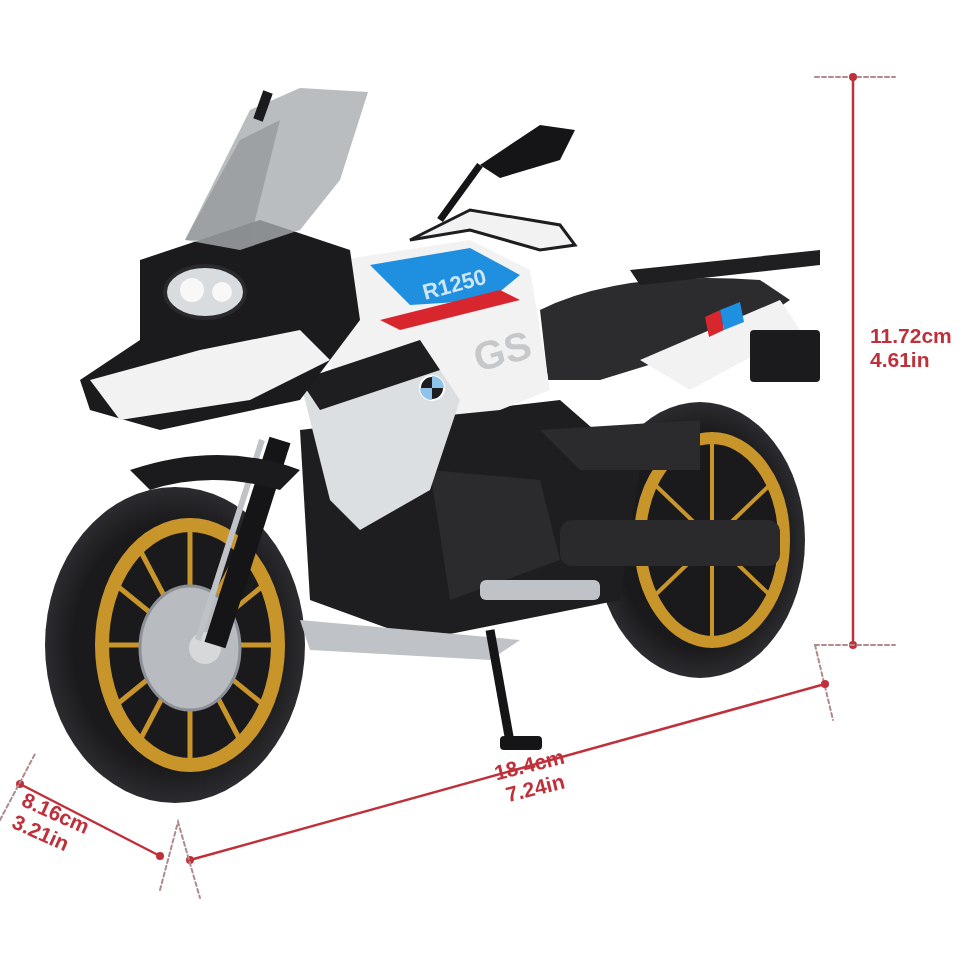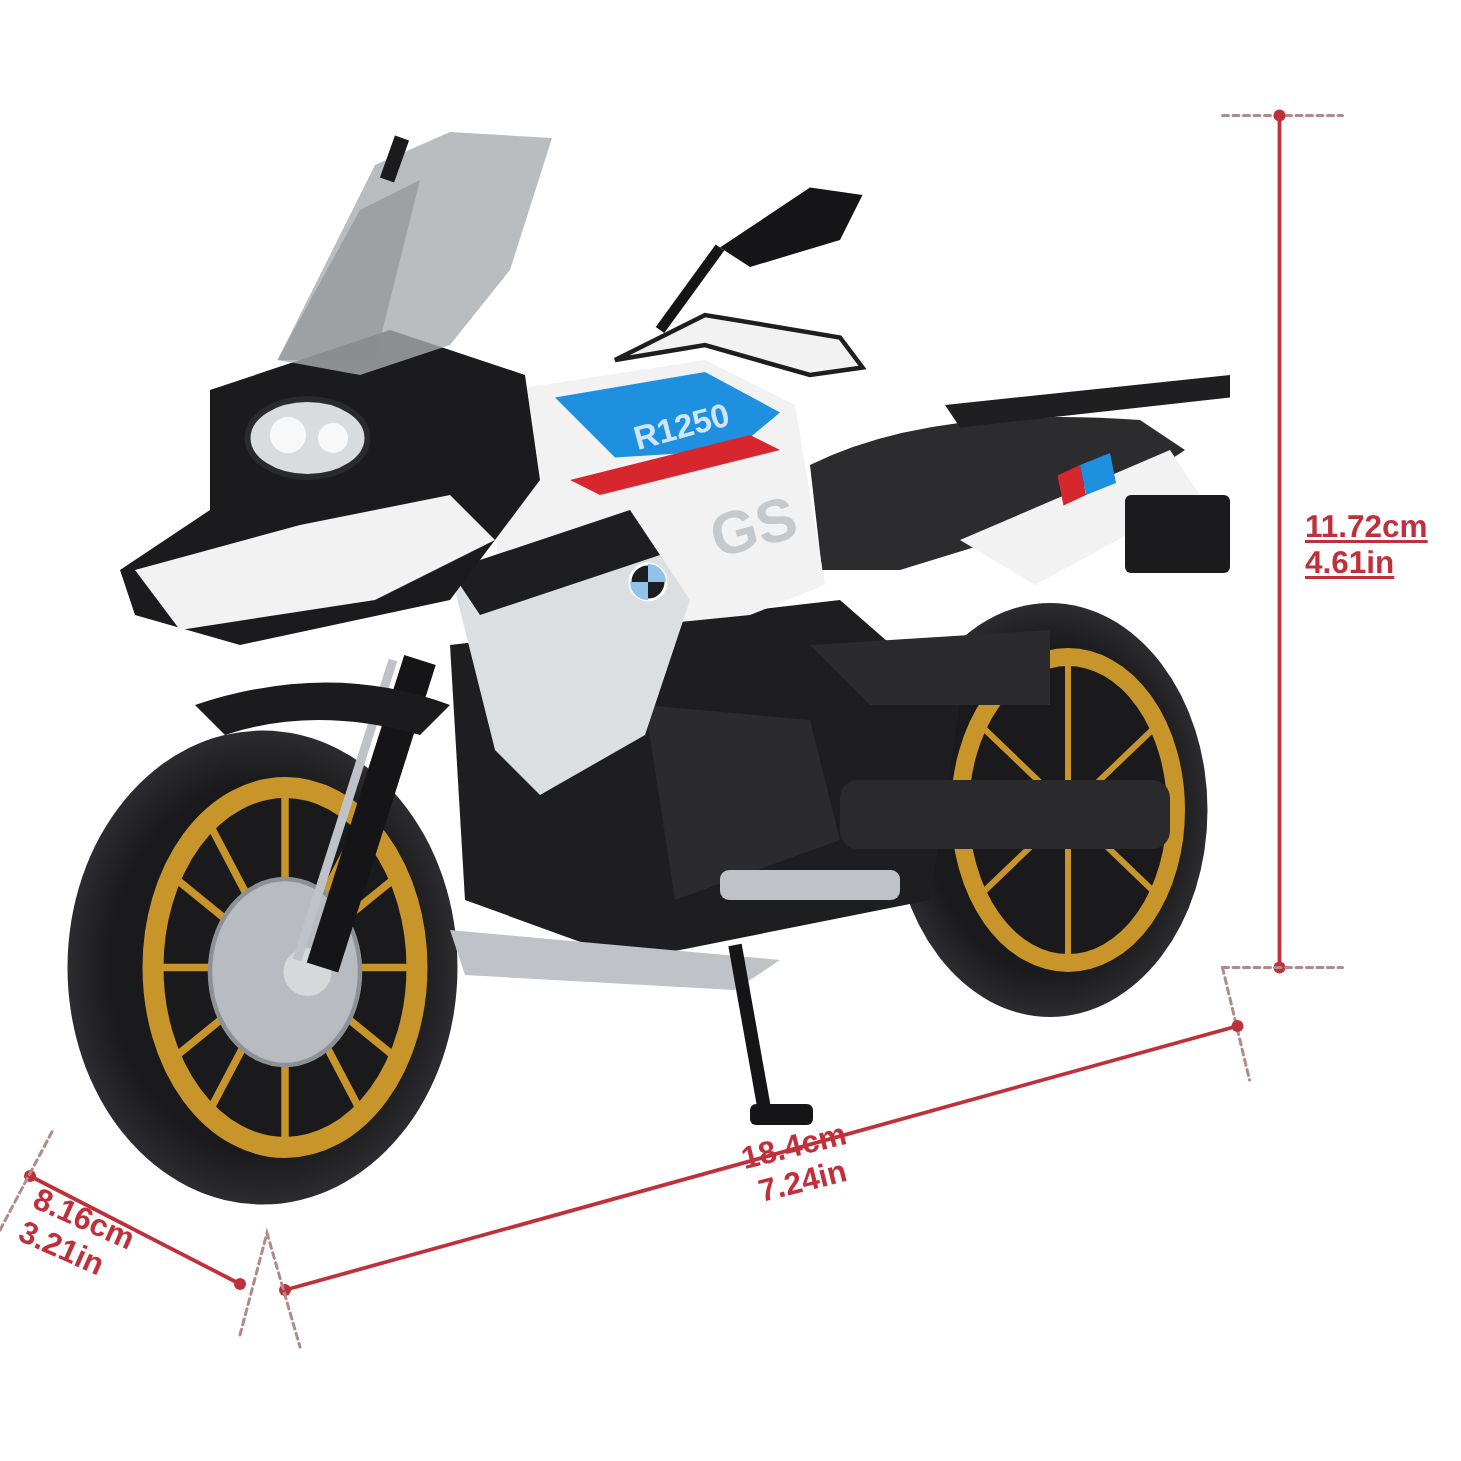--- a/index.html
+++ b/index.html
@@ -1,20 +1,20 @@
 <!DOCTYPE html>
 <html><head>
 <meta charset="utf-8">
 <style>
   html, body { margin:0; padding:0; background:#ffffff; }
   body { width:974px; height:974px; position:relative; overflow:hidden; font-family:"Liberation Sans", sans-serif; }
   .stage { position:absolute; left:0; top:0; width:974px; height:974px; }
   .dim-label { position:absolute; color:#c0303a; font-family:"Liberation Sans", sans-serif; font-weight:bold; font-size:21px; line-height:24px; white-space:nowrap; }
   .dim-label span { display:block; }
-  #lbl-height { left:870px; top:340px;text-decoration:underline; }
+  #lbl-height { left:870px; top:324px; }
   #lbl-length { left:492px; top:762px; transform:rotate(-14deg); transform-origin:left top; text-align:center; }
   #lbl-width { left:28px; top:788px; transform:rotate(24deg); transform-origin:left top; }
 </style>
 </head>
 <body>
 
 <div class="stage">
 <svg width="974" height="974" viewBox="0 0 974 974" xmlns="http://www.w3.org/2000/svg">
   <defs>
     <radialGradient id="tire" cx="50%" cy="50%" r="50%">

